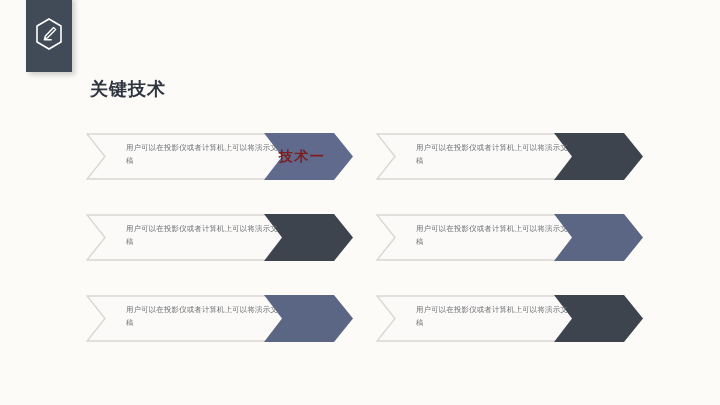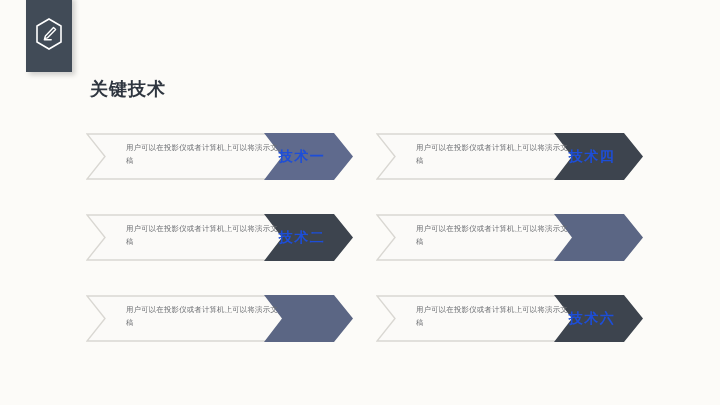--- a/index.html
+++ b/index.html
@@ -91,21 +91,21 @@
     position: absolute;
     top: 0;
     left: 178px;
     width: 76px;
     height: 47px;
     display: flex;
     align-items: center;
     justify-content: center;
     font-size: 14px;
     font-weight: bold;
-    color: #1d4ed8;
+    color: #7f1d1d;
     letter-spacing: 1.5px;
     white-space: nowrap;
   }
 </style>
 </head>
 <body>
 
 <div id="header">
 
   <div id="logo-box">
@@ -131,50 +131,47 @@
     <div class="desc">用户可以在投影仪或者计算机上可以将演示文稿</div>
     <div class="tag">技术一</div>
   </div>
 
   <div class="row col-left r2">
     <svg viewBox="0 0 268 47" preserveAspectRatio="none">
       <path d="M1,1 L196,1 L216,23.5 L196,46 L1,46 L19,23.5 Z" fill="#fbfaf8" stroke="#d9d7d2" stroke-width="1.4"></path>
       <path d="M178,0 L248,0 L267,23.5 L248,47 L178,47 L196,23.5 Z" fill="#3d444e"></path>
     </svg>
     <div class="desc">用户可以在投影仪或者计算机上可以将演示文稿</div>
-    <div class="tag">技术二</div>
   </div>
 
   <div class="row col-left r3">
     <svg viewBox="0 0 268 47" preserveAspectRatio="none">
       <path d="M1,1 L196,1 L216,23.5 L196,46 L1,46 L19,23.5 Z" fill="#fbfaf8" stroke="#d9d7d2" stroke-width="1.4"></path>
       <path d="M178,0 L248,0 L267,23.5 L248,47 L178,47 L196,23.5 Z" fill="#5b6684"></path>
     </svg>
     <div class="desc">用户可以在投影仪或者计算机上可以将演示文稿</div>
   </div>
 
   <div class="row col-right r1">
     <svg viewBox="0 0 268 47" preserveAspectRatio="none">
       <path d="M1,1 L196,1 L216,23.5 L196,46 L1,46 L19,23.5 Z" fill="#fbfaf8" stroke="#d9d7d2" stroke-width="1.4"></path>
       <path d="M178,0 L248,0 L267,23.5 L248,47 L178,47 L196,23.5 Z" fill="#3d444e"></path>
     </svg>
     <div class="desc">用户可以在投影仪或者计算机上可以将演示文稿</div>
-    <div class="tag">技术四</div>
   </div>
 
   <div class="row col-right r2">
     <svg viewBox="0 0 268 47" preserveAspectRatio="none">
       <path d="M1,1 L196,1 L216,23.5 L196,46 L1,46 L19,23.5 Z" fill="#fbfaf8" stroke="#d9d7d2" stroke-width="1.4"></path>
       <path d="M178,0 L248,0 L267,23.5 L248,47 L178,47 L196,23.5 Z" fill="#5b6684"></path>
     </svg>
     <div class="desc">用户可以在投影仪或者计算机上可以将演示文稿</div>
   </div>
 
   <div class="row col-right r3">
     <svg viewBox="0 0 268 47" preserveAspectRatio="none">
       <path d="M1,1 L196,1 L216,23.5 L196,46 L1,46 L19,23.5 Z" fill="#fbfaf8" stroke="#d9d7d2" stroke-width="1.4"></path>
       <path d="M178,0 L248,0 L267,23.5 L248,47 L178,47 L196,23.5 Z" fill="#3d444e"></path>
     </svg>
     <div class="desc">用户可以在投影仪或者计算机上可以将演示文稿</div>
-    <div class="tag">技术六</div>
   </div>
 
 </div>
 
 </body></html>

